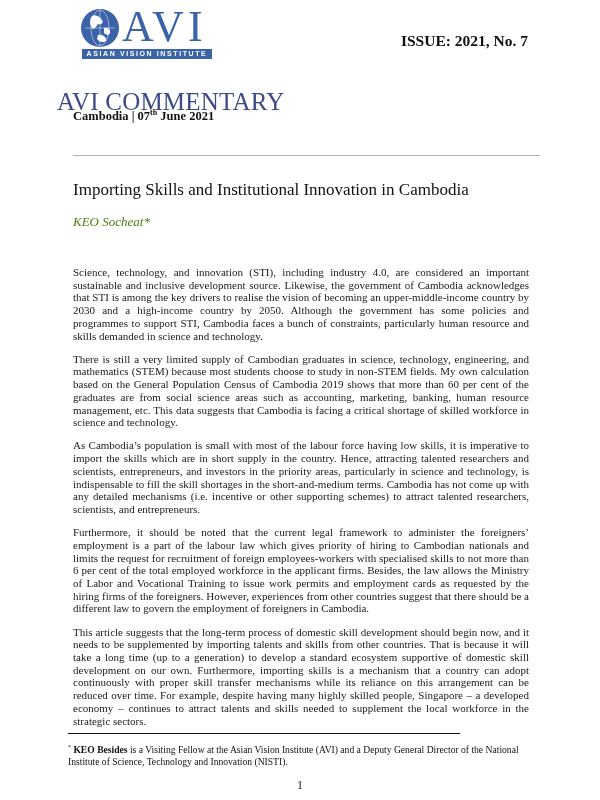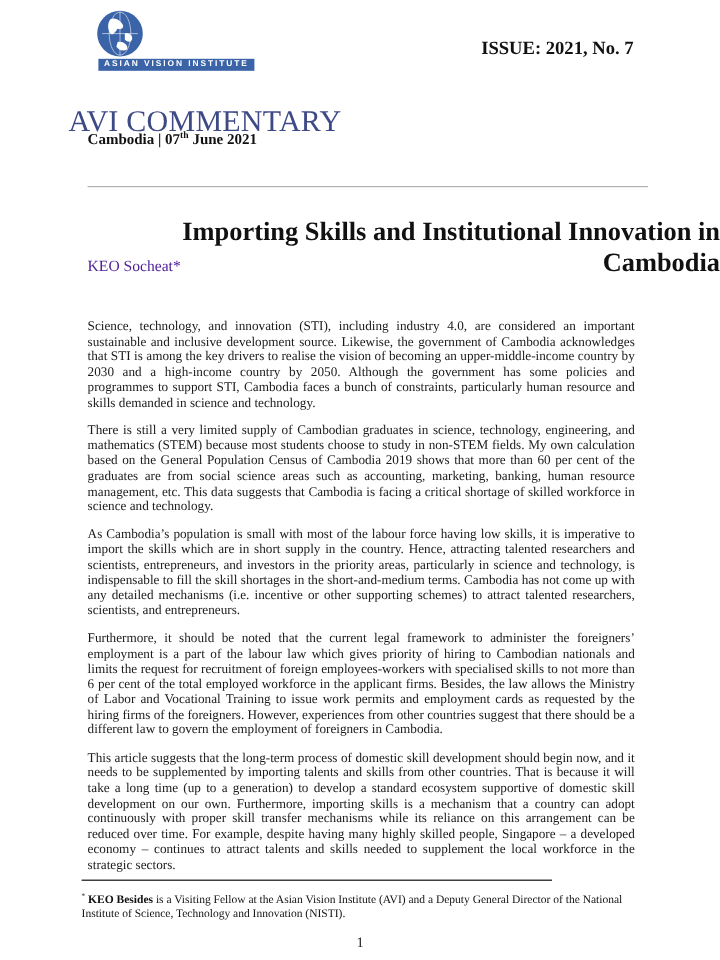--- a/index.html
+++ b/index.html
@@ -26,24 +26,24 @@
     letter-spacing: 0.2px;
   }
   .dateline {
     position: absolute; left: 73px; top: 108px; font-size: 12.5px; font-weight: bold;
   }
   .dateline sup { font-size: 8px; }
   .hr-top {
     position: absolute; left: 73px; top: 155px; width: 467px; height: 0; border-top: 1.5px solid #aeb0b6;
   }
   .article-title {
-    position: absolute; left: 73px; top: 180px; font-size: 22px; font-weight: bold; color: #111; text-align: right;
+    position: absolute; left: 73px; top: 180px; font-size: 17px; font-weight: normal; color: #111;
   }
   .author {
-    position: absolute; left: 73px; top: 214px; font-size: 13px; color: #4c1d95;
+    position: absolute; left: 73px; top: 214px; font-size: 13px; font-style: italic; color: #4d7c0f;
   }
   .body {
     position: absolute; left: 73px; top: 226px; width: 456px;
     font-size: 11px; line-height: 12.7px; text-align: justify; color: #1a1a1a; margin-top: 40px;
   }
   .body p { margin: 0 0 10.5px 0; }
   .fn-rule {
     position: absolute; left: 68px; top: 733px; width: 392px; border-top: 1px solid #111;
   }
   .footnote {
@@ -59,20 +59,21 @@
 
 <div class="logo">
   <svg class="globe" viewBox="0 0 40 40">
     <circle cx="20" cy="20" r="19" fill="#3b63a8"></circle>
     <path d="M12 8 C16 6 20 9 22 12 C24 15 21 17 18 16 C16 19 14 22 12 20 C10 17 9 12 12 8 Z" fill="#ffffff"></path>
     <path d="M24 20 C27 19 31 21 30 25 C29 28 26 27 24 25 Z" fill="#ffffff"></path>
     <path d="M18 27 C22 26 27 29 26 33 C23 35 19 34 17 31 Z" fill="#ffffff"></path>
     <path d="M5 20 H35 M20 2 V38" stroke="#ffffff" stroke-width="0.6" fill="none" opacity="0.8"></path>
     <ellipse cx="20" cy="20" rx="9" ry="18" stroke="#ffffff" stroke-width="0.6" fill="none" opacity="0.8"></ellipse>
   </svg>
+  <div class="letters">AVI</div>
   <div class="band">ASIAN VISION INSTITUTE</div>
 </div>
 
 <div class="issue">ISSUE: 2021, No. 7</div>
 
 <div class="title">AVI COMMENTARY</div>
 
 <div class="dateline"><span>Cambodia | 07</span><sup>th</sup><span> June 2021</span></div>
 
 <div class="hr-top"></div>

